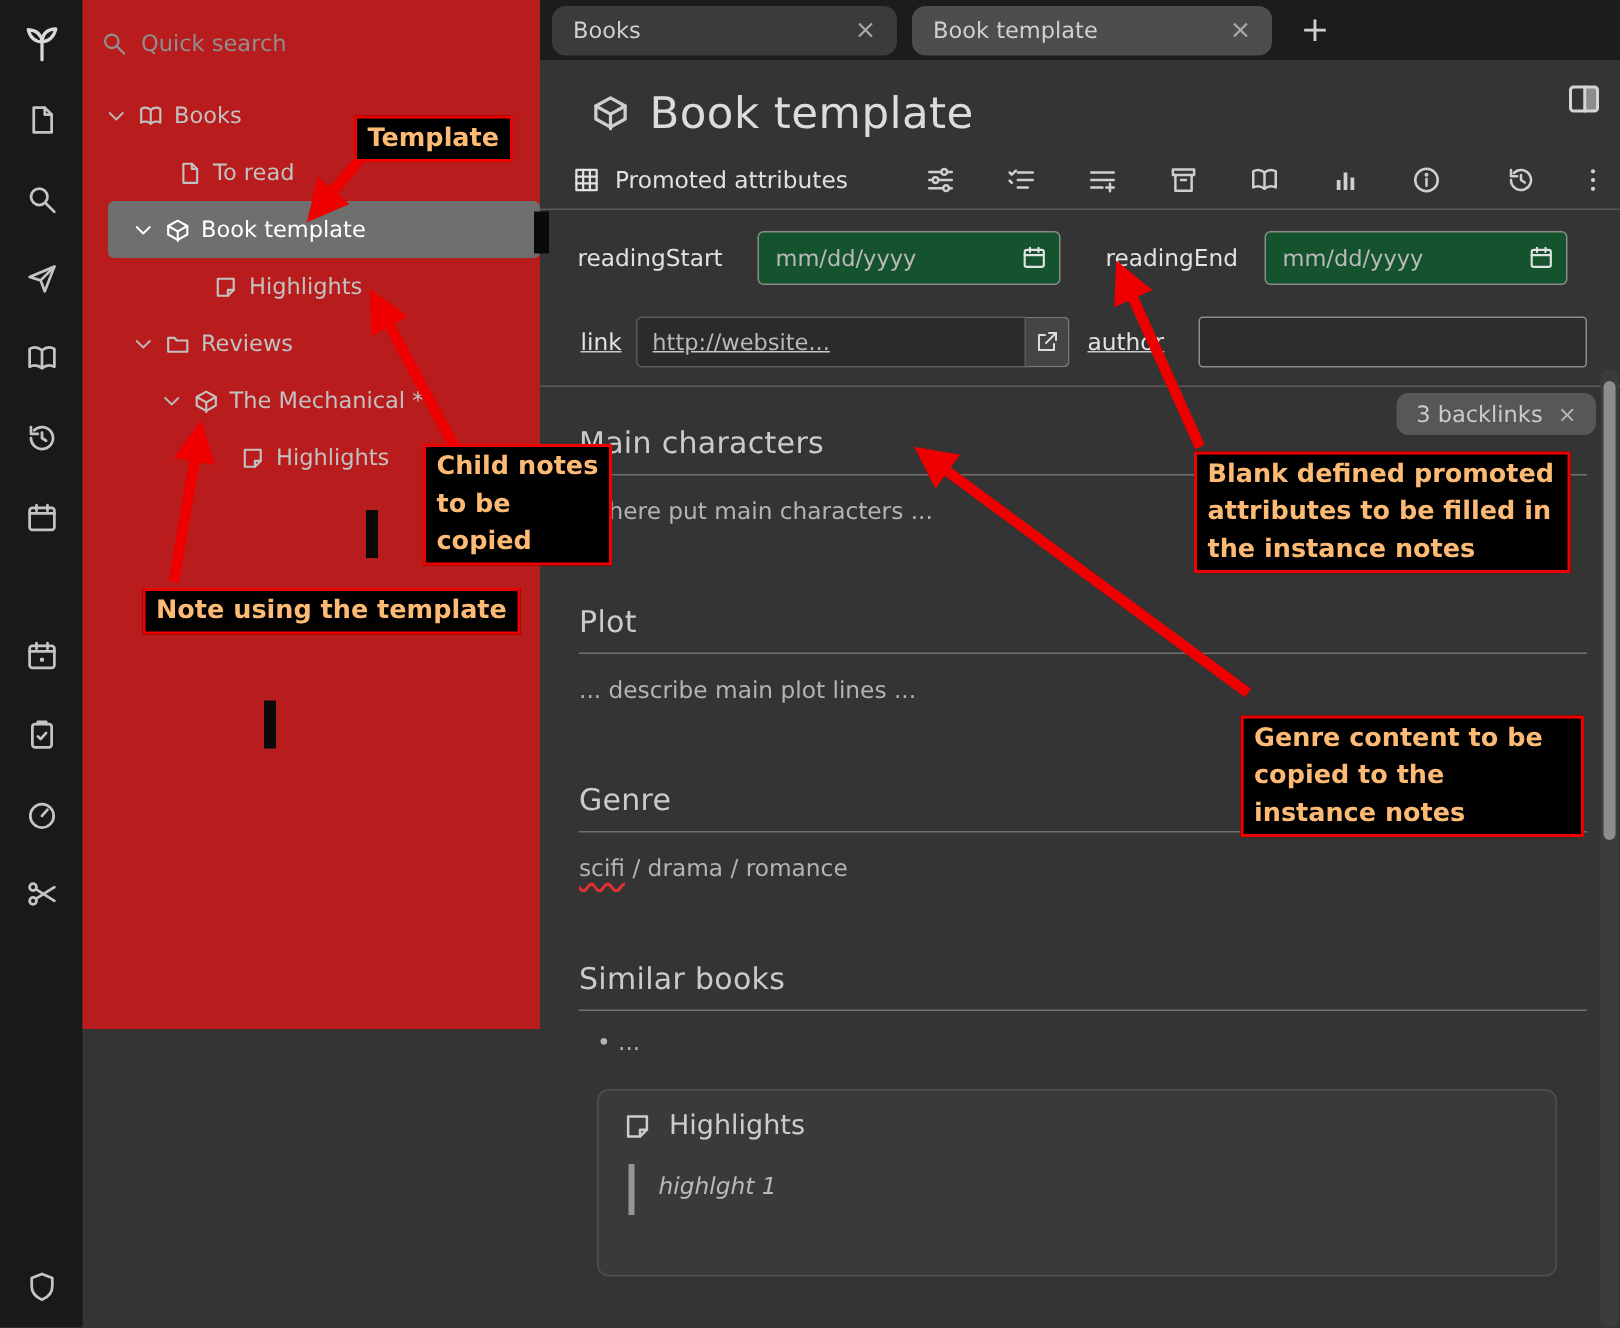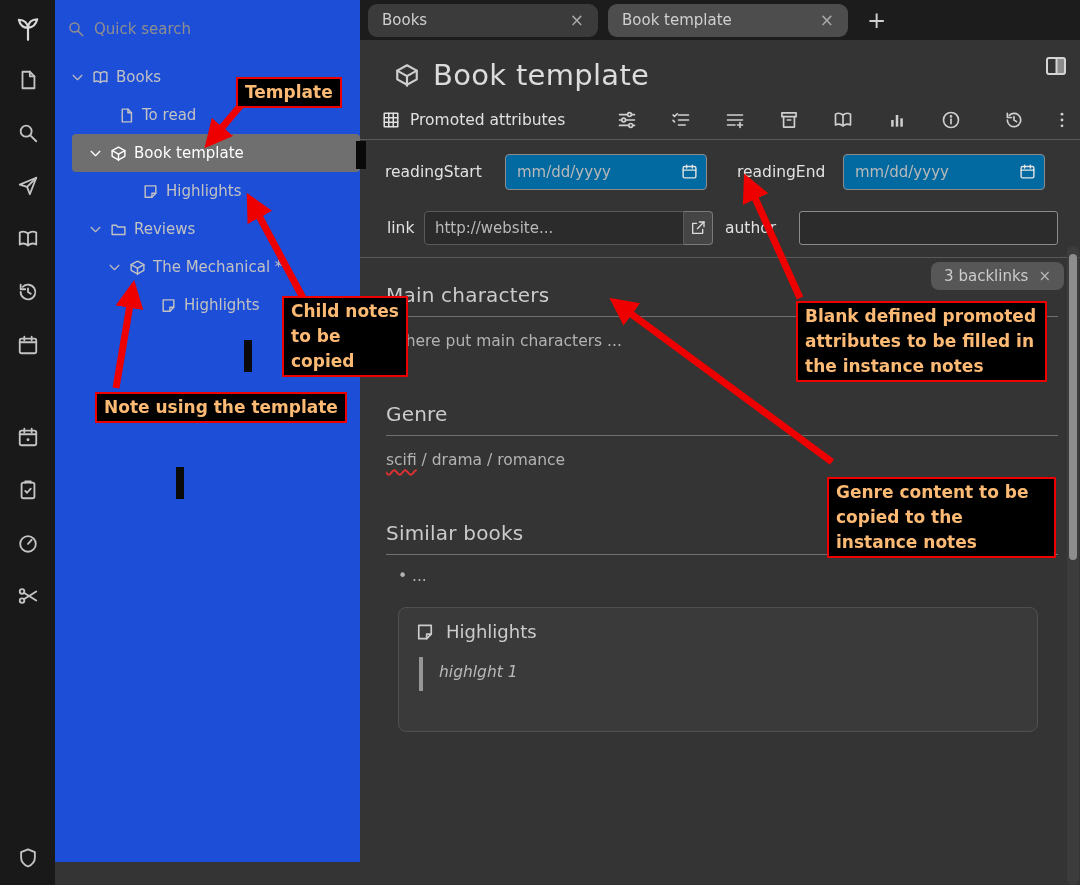--- a/index.html
+++ b/index.html
@@ -15,21 +15,21 @@
 
   
   .launcher { position:absolute; left:0; top:0; width:55px; height:885px; background:#191919;
               display:flex; flex-direction:column; align-items:center; padding:16px 0; color:#c4c4c4; }
   .launcher .btn { width:22px; height:22px; margin-bottom:31px; cursor:pointer; }
   .launcher .logo { width:26px; height:26px; margin-bottom:27px; color:#d9d9d9; }
   .launcher .gap { margin-top:39px; }
   .launcher .bottom { margin-top:auto; margin-bottom:0; }
 
   
-  .tree { position:absolute; left:55px; top:0; width:305px; height:862px; background:#1d4ed8; }
+  .tree { position:absolute; left:55px; top:0; width:305px; height:686px; background:#b91c1c; }
   .tree-top { height:58px; display:flex; align-items:center; padding-left:12px; gap:9px; color:#8f8f8f; }
   .tree-top input { background:transparent; border:none; outline:none; color:#bdbdbd; font-size:15px; width:200px; font-family:inherit; }
   .tree-top input::placeholder { color:#8f8f8f; }
   .trow { height:38px; display:flex; align-items:center; gap:7px; font-size:15px; color:#c2c2c2; cursor:pointer; }
   .trow .chev { width:15px; height:15px; color:#b9b9b9; }
   .trow .ticon { width:17px; height:17px; color:#c2c2c2; }
   .trow.selected { background:#6f6f6f; color:#ffffff; border-radius:4px; margin-left:17px; padding-left:16px; }
   .trow.selected .ticon, .trow.selected .chev { color:#fff; }
 
   
@@ -47,24 +47,24 @@
   .pane-toggle { position:absolute; right:12px; top:54px; width:24px; height:24px; color:#d5d5d5; cursor:pointer; }
 
   .ribbon { display:flex; align-items:center; height:40px; margin-top:8px; padding:0 14px 0 22px; border-bottom:1px solid #595959; }
   .ribbon-tab { display:flex; align-items:center; gap:10px; font-size:15.5px; color:#e0e0e0; cursor:pointer; }
   .ribbon-icons { display:flex; align-items:center; gap:34px; margin-left:52px; flex:1; color:#cfcfcf; }
   .ribbon-icons .rbtn { width:20px; height:20px; cursor:pointer; }
   .ribbon-icons .push { margin-left:auto; }
 
   .attrs { padding:14px 22px 12px 25px; border-bottom:1px solid #595959; }
   .arow { display:flex; align-items:center; }
-  .arow + .arow { margin-top:21px; }
+  .arow + .arow { margin-top:21px;text-decoration:underline; }
   .alabel { font-size:15.5px; color:#e2e2e2; }
   .date-wrap { position:relative; width:202px; height:36px; }
-  .date-wrap input { width:100%; height:100%; background:#0369a1; border:1px solid #8c8c8c; border-radius:4px;
+  .date-wrap input { width:100%; height:100%; background:#14532d; border:1px solid #8c8c8c; border-radius:4px;
                      color:#cccccc; font-size:15px; padding:0 34px 0 11px; font-family:inherit; outline:none; }
   .date-wrap .cal { position:absolute; right:9px; top:9px; width:17px; height:17px; color:#e3e3e3; cursor:pointer; }
   input::placeholder { color:#b9b9b9; opacity:1; }
   .link-input { width:261px; height:34px; background:#2b2b2b; border:1px solid #5a5a5a; border-radius:4px 0 0 4px;
                 color:#cccccc; font-size:15px; padding:0 10px; font-family:inherit; outline:none; }
   .link-btn { width:29px; height:34px; background:#454545; border:1px solid #7a7a7a; border-left:none; border-radius:0 4px 4px 0;
               display:flex; align-items:center; justify-content:center; color:#dddddd; cursor:pointer; }
   .author-input { width:260px; height:34px; background:#2c2c2c; border:1px solid #8c8c8c; border-radius:3px;
                   color:#cccccc; font-size:15px; padding:0 10px; font-family:inherit; outline:none; }
 
@@ -436,20 +436,25 @@
     </div>
   </div>
 
   <div class="editor">
     <div class="sec">
       <h2>Main characters</h2>
       <div class="hr"></div>
       <p>... here put main characters ...</p>
     </div>
     <div class="sec">
+      <h2>Plot</h2>
+      <div class="hr"></div>
+      <p>... describe main plot lines ...</p>
+    </div>
+    <div class="sec">
       <h2>Genre</h2>
       <div class="hr"></div>
       <p><span class="misspell">scifi</span><span> / drama / romance</span></p>
     </div>
     <div class="sec" style="margin-bottom:0">
       <h2>Similar books</h2>
       <div class="hr"></div>
       <div class="bullet">...</div>
     </div>
 

